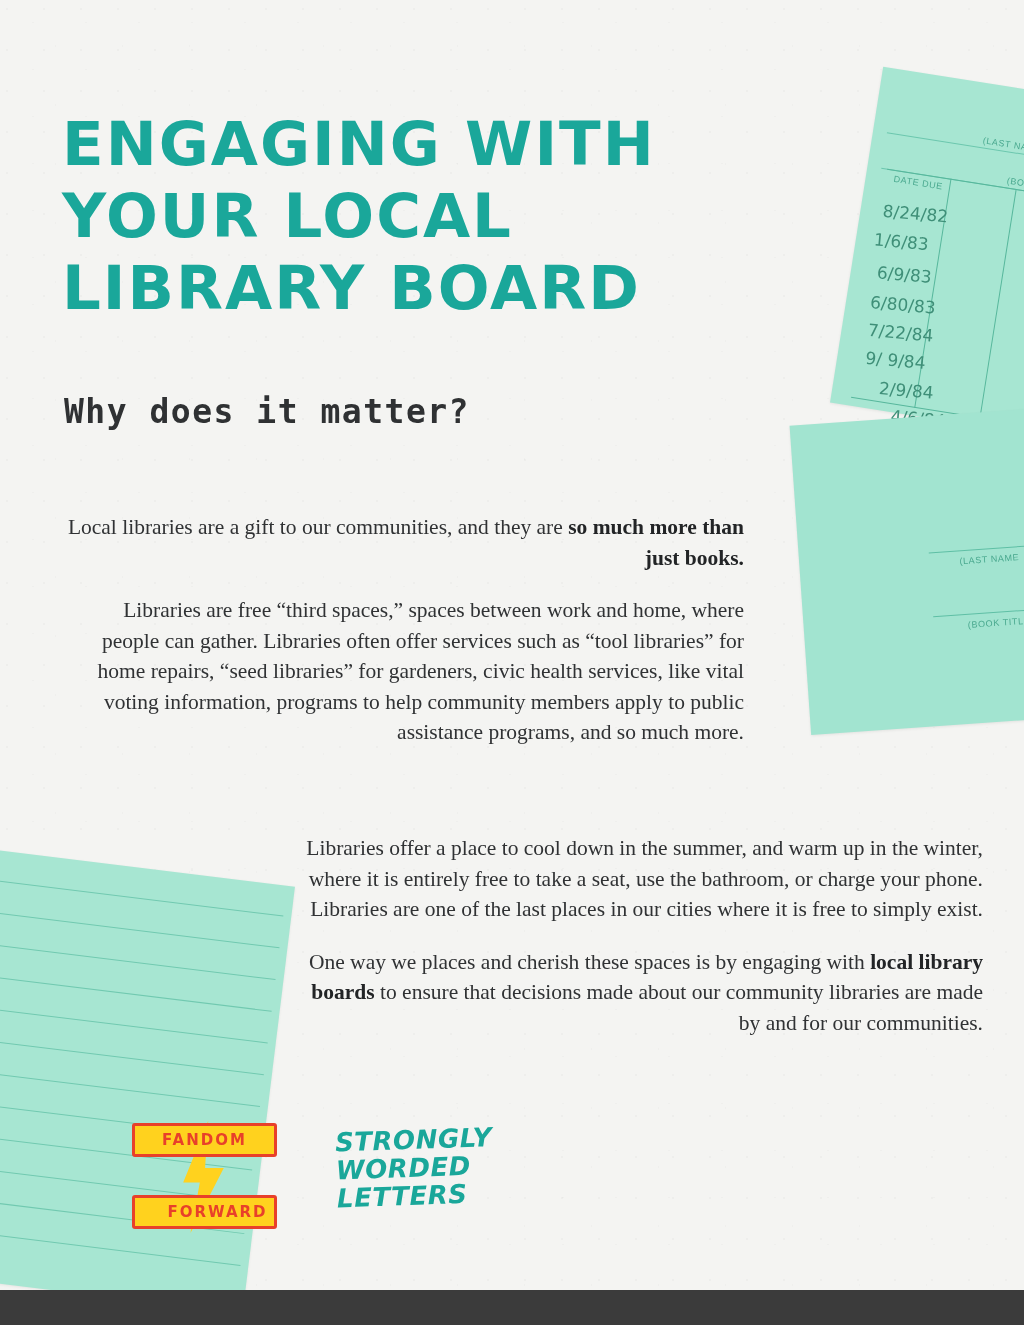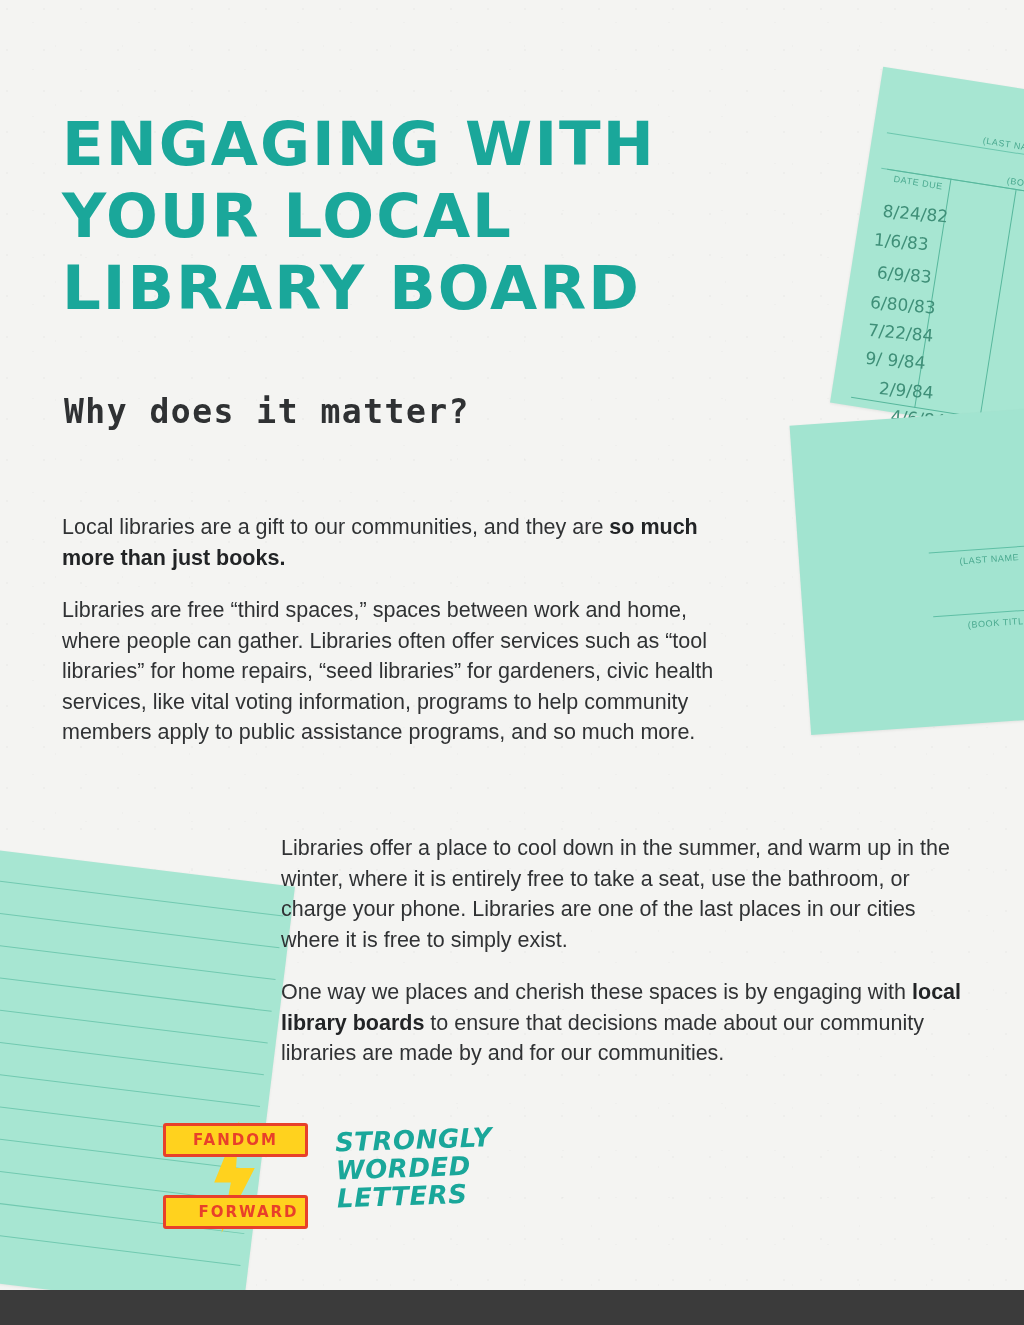--- a/index.html
+++ b/index.html
@@ -151,40 +151,41 @@
     color: #2f3133;
   }
   .body-col-left {
     position: absolute;
     left: 62px;
     top: 512px;
     width: 682px;
   }
   .body-col-right {
     position: absolute;
-    left: 281px;
+    left: 293px;
     top: 833px;
     width: 690px;
   }
   .para {
     margin: 0 0 22px 0;
-    font-family: Liberation Sans, sans-serif;
+    font-family: Liberation Serif, serif;
     font-size: 21.5px;
     line-height: 1.42;
     color: #303234;
+    text-align: right;
   }
   .para b {
     font-weight: bold;
     color: #222426;
   }
 
   
   .logo-ff {
     position: absolute;
-    left: 163px;
+    left: 132px;
     top: 1115px;
     width: 145px;
     height: 125px;
   }
   .bolt {
     position: absolute;
     left: 46px;
     top: 6px;
     width: 52px;
     height: 112px;

